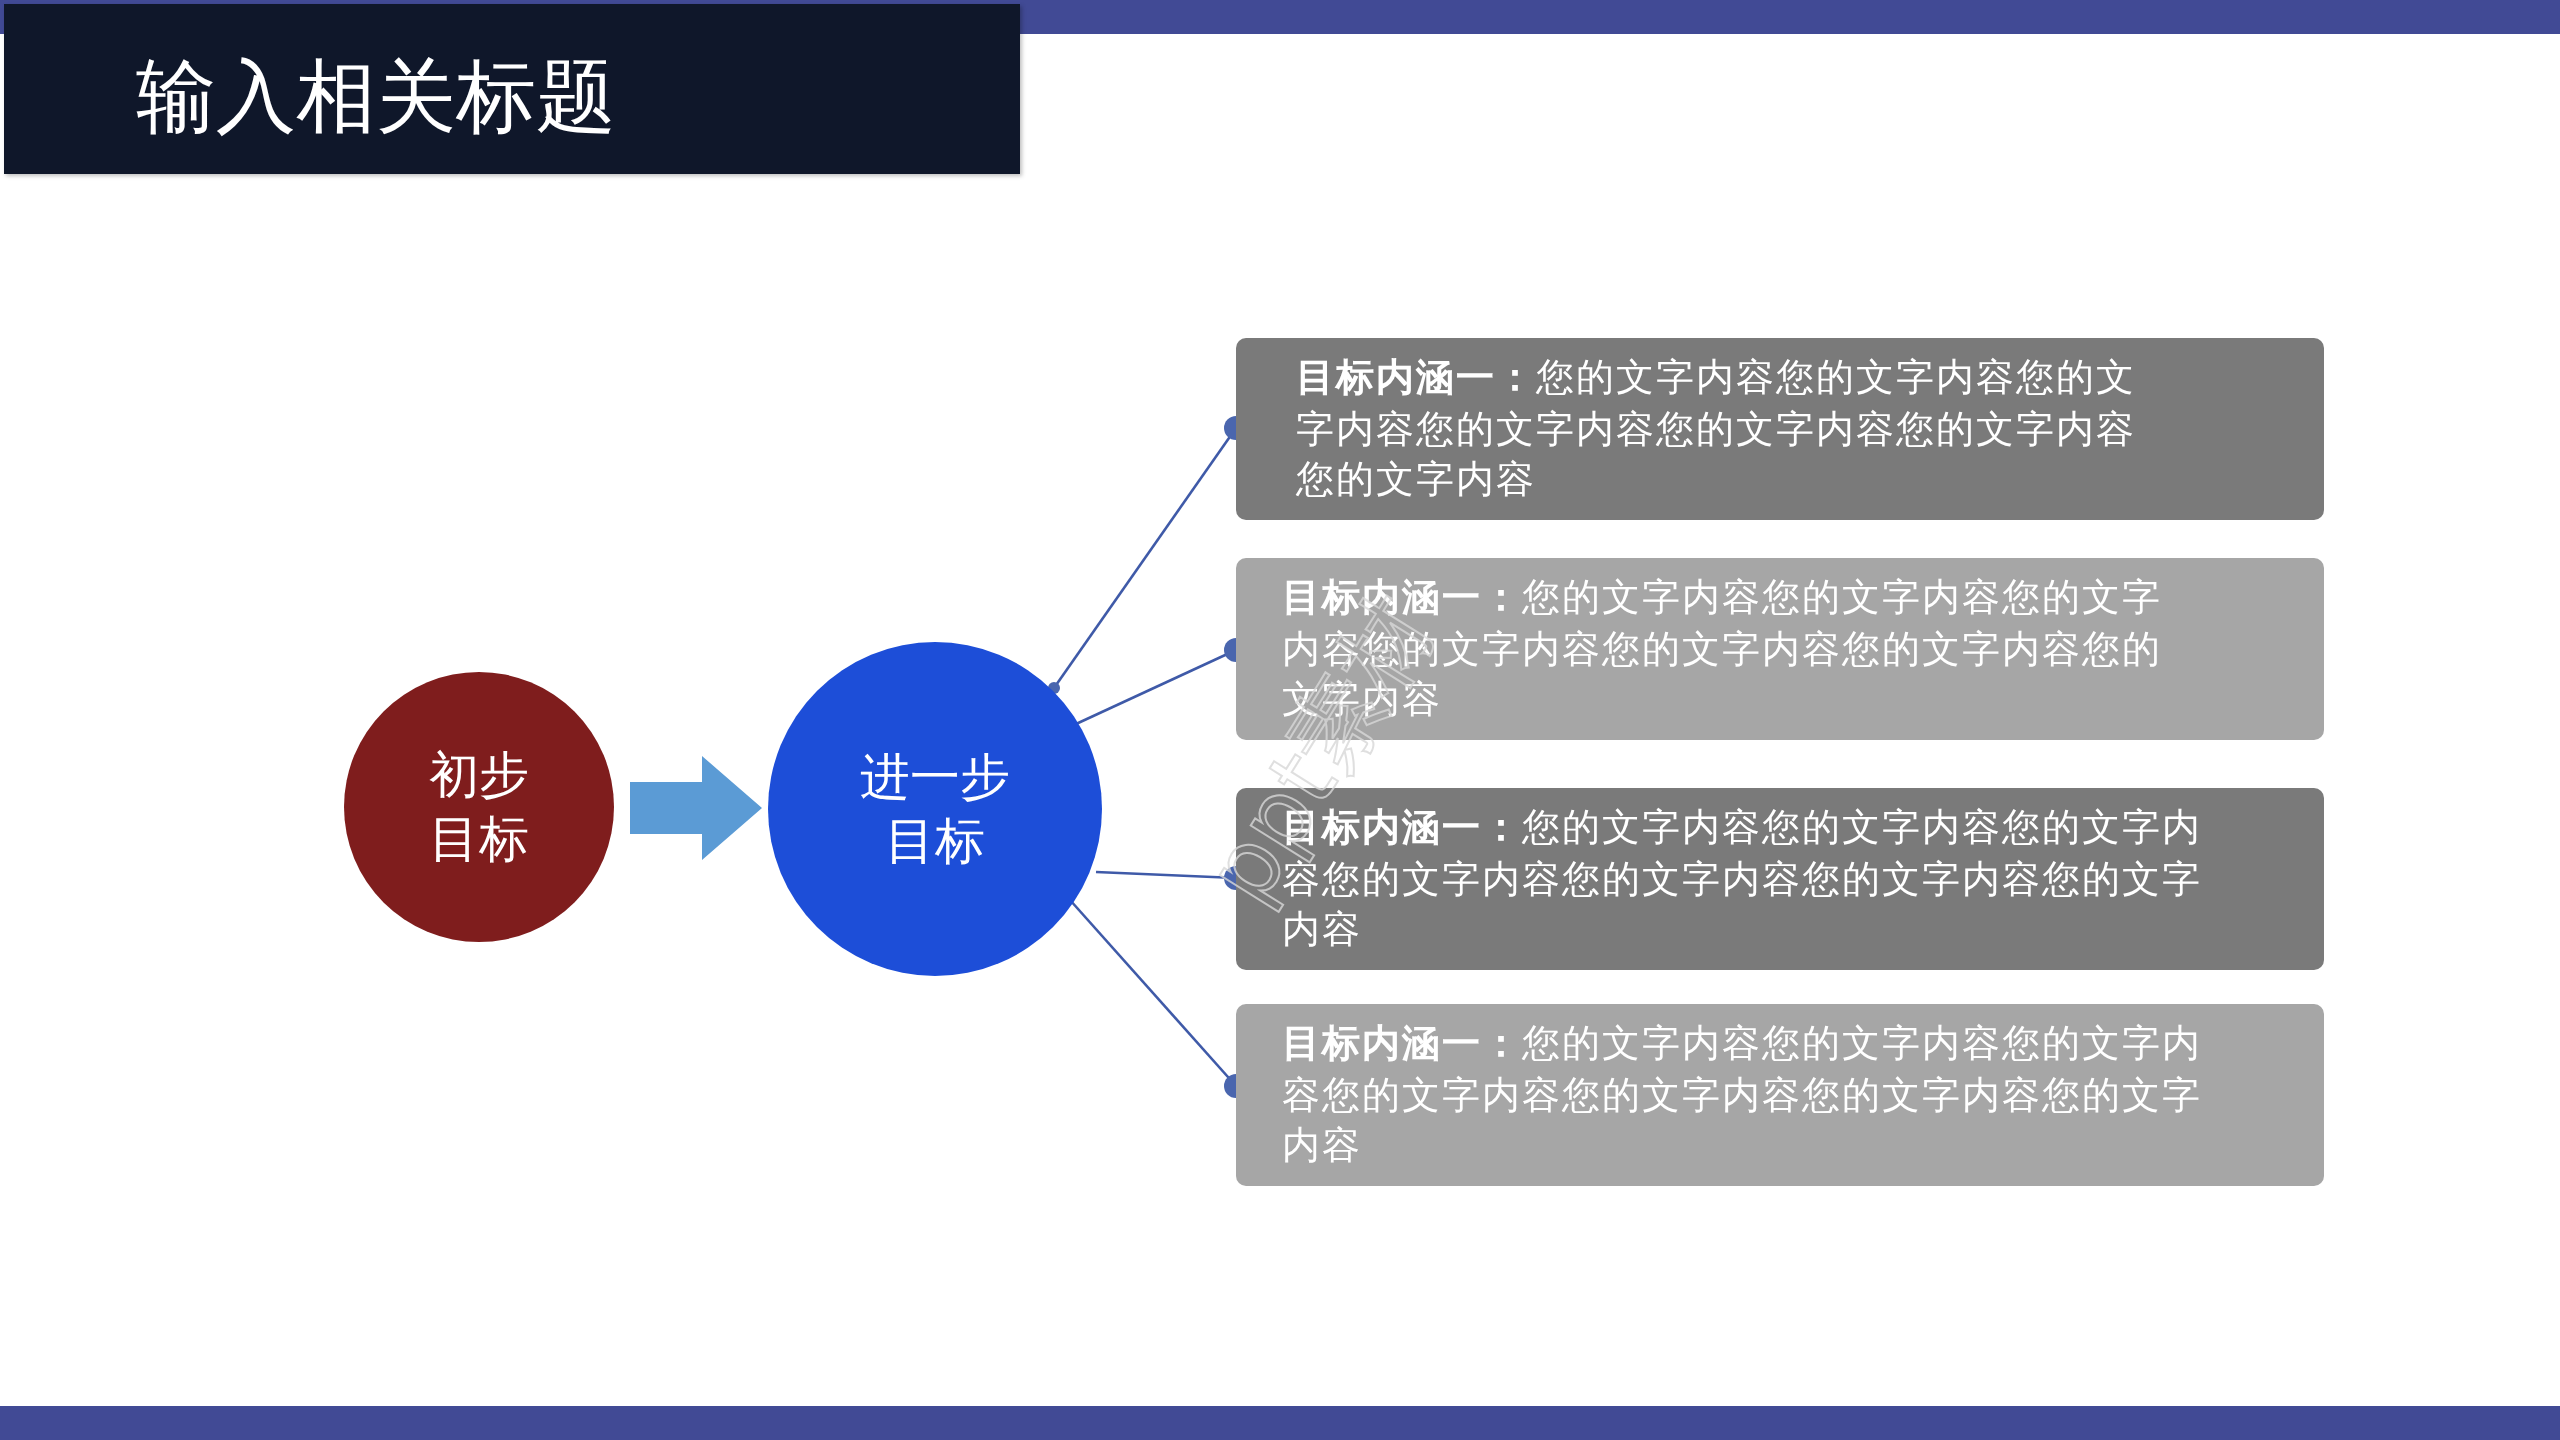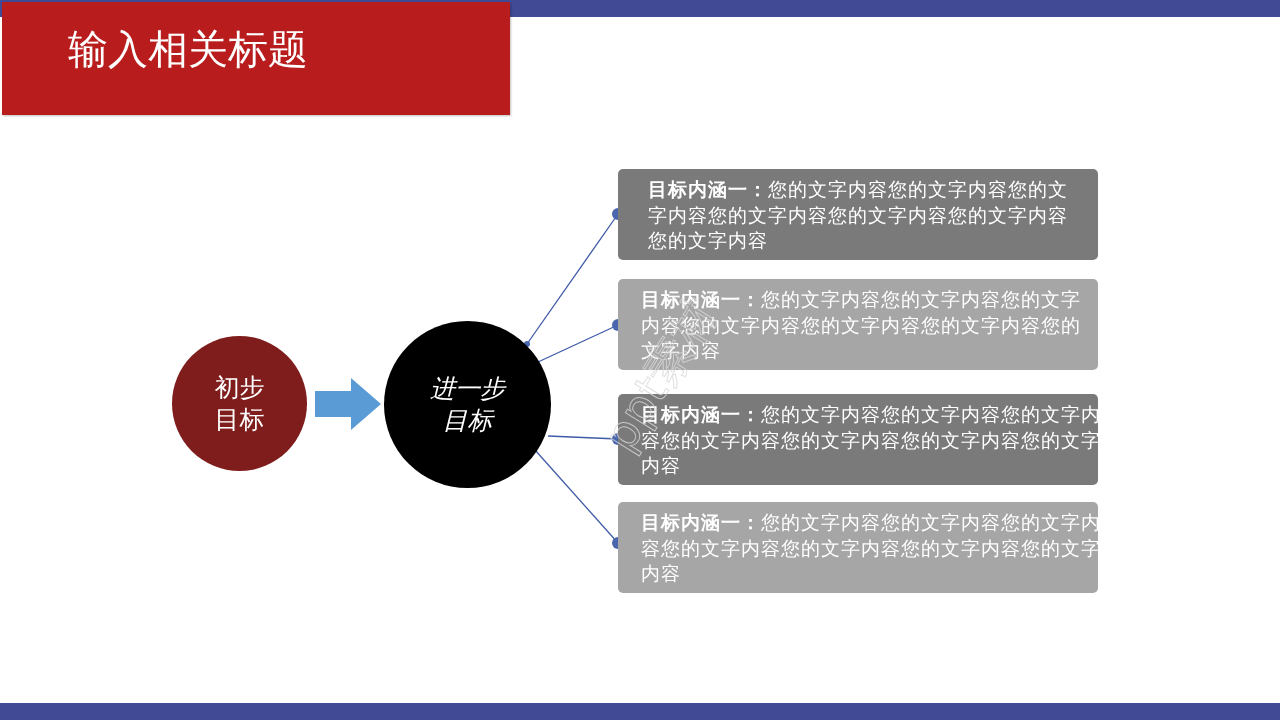--- a/index.html
+++ b/index.html
@@ -4,38 +4,38 @@
   <style>
     html, body { margin: 0; padding: 0; }
     body {
       width: 1280px; height: 720px; position: relative; overflow: hidden;
       background: #ffffff;
       font-family: "DejaVu Serif", "Liberation Serif", serif;
     }
     .top-bar { position: absolute; left: 0; top: 0; width: 1280px; height: 17px; background: #414a95; }
     .bottom-bar { position: absolute; left: 0; top: 703px; width: 1280px; height: 17px; background: #414a95; }
     .title-box {
-      position: absolute; left: 2px; top: 2px; width: 508px; height: 113px;
-      background: #b91c1c; box-shadow: 1px 1px 2px rgba(0,0,0,0.25);
+      position: absolute; left: 2px; top: 2px; width: 508px; height: 85px;
+      background: #0f172a; box-shadow: 1px 1px 2px rgba(0,0,0,0.25);
     }
     .title-text {
       position: absolute; left: 66px; top: 22px; color: #ffffff;
       font-size: 40px; line-height: 50px; letter-spacing: 0px; white-space: nowrap;
     }
     .circle {
       position: absolute; border-radius: 50%; color: #ffffff;
       display: flex; flex-direction: column; align-items: center; justify-content: center;
       font-size: 25px; line-height: 32px; text-align: center;
     }
     .circle-1 { left: 172px; top: 336px; width: 135px; height: 135px; background: #7f1d1d; }
-    .circle-2 { left: 384px; top: 321px; width: 167px; height: 167px; background: #000000; font-style: italic; }
+    .circle-2 { left: 384px; top: 321px; width: 167px; height: 167px; background: #1d4ed8; }
     .arrow { position: absolute; left: 315px; top: 378px; width: 66px; height: 52px; }
     .links { position: absolute; left: 0; top: 0; width: 1280px; height: 720px; pointer-events: none; }
     .box {
-      position: absolute; left: 618px; width: 480px; height: 91px; border-radius: 5px;
+      position: absolute; left: 618px; width: 544px; height: 91px; border-radius: 5px;
       color: #ffffff; box-sizing: border-box; font-size: 19px; line-height: 25.5px;
       letter-spacing: 1px;
     }
     .box.dark { background: #7a7a7a; }
     .box.light { background: #a6a6a6; }
     .box .txt { position: absolute; top: 8px; }
     .box .lbl { font-weight: bold; }
     .watermark {
       position: absolute; left: 560px; top: 330px; color: rgba(255,255,255,0.85);
       font-size: 46px; font-family: "DejaVu Sans", sans-serif; transform: rotate(-58deg);

